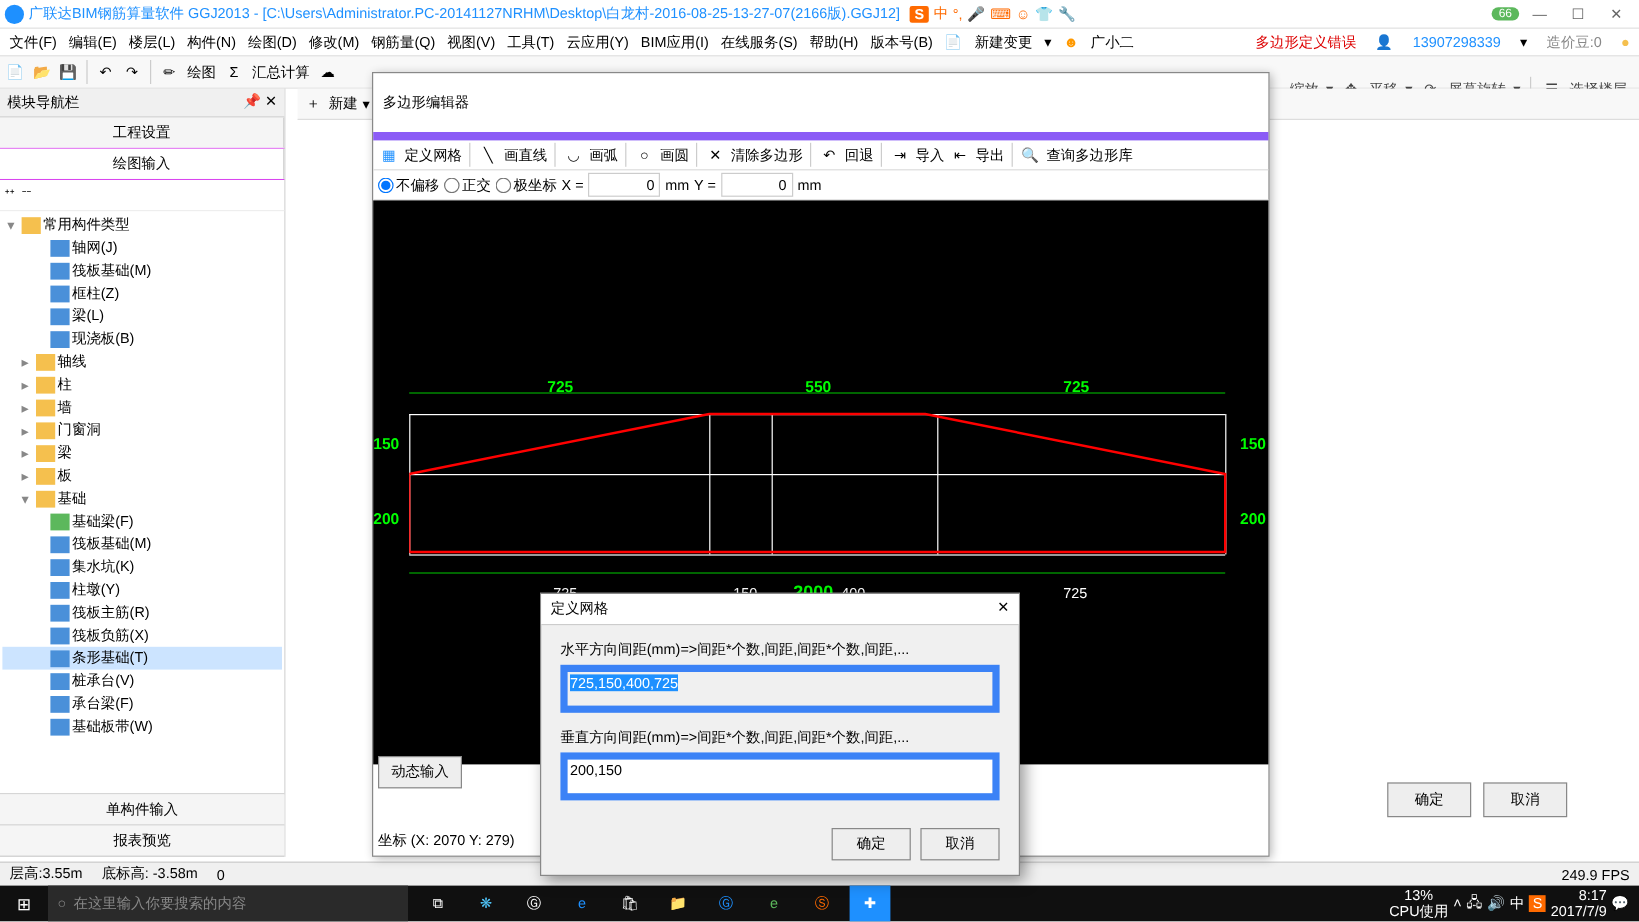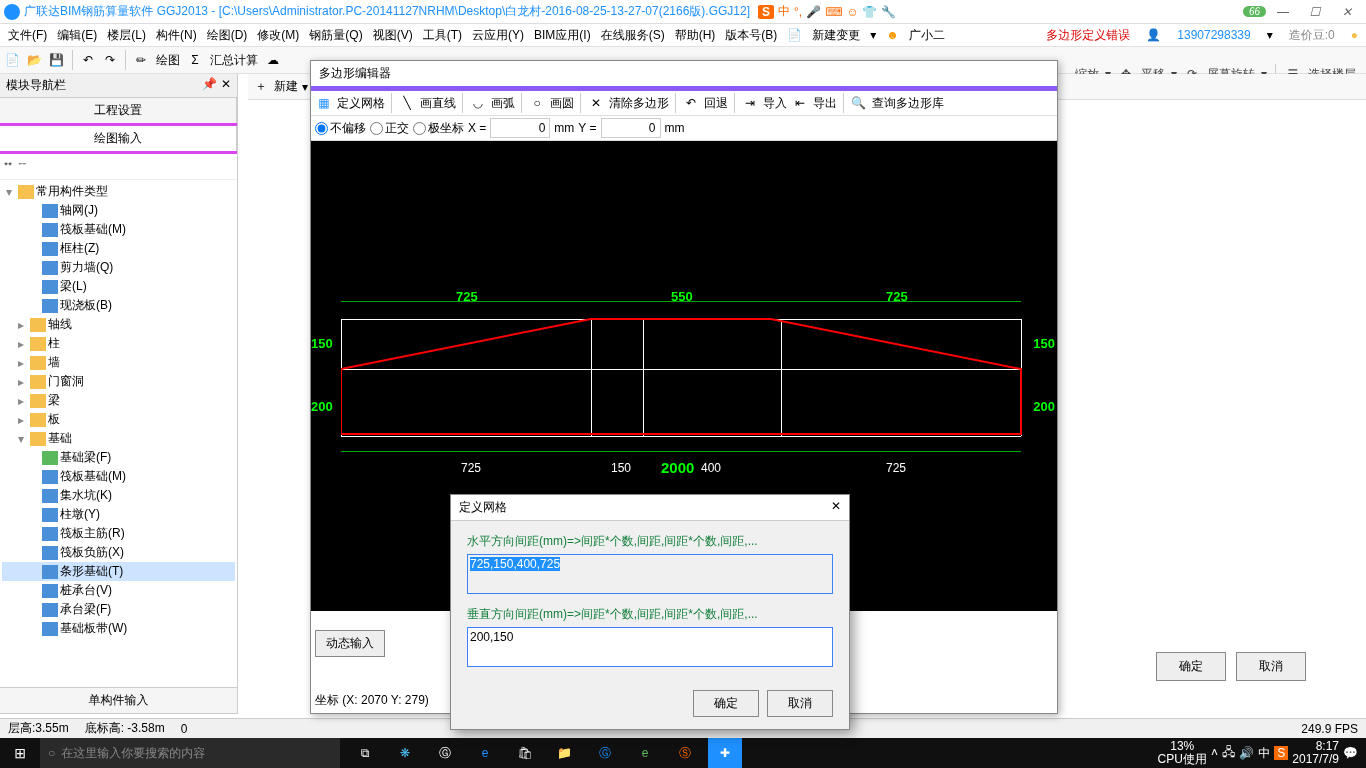--- a/index.html
+++ b/index.html
@@ -1,21 +1,21 @@
 <!DOCTYPE html>
 <html><head>
 <meta charset="utf-8">
 <style>
 * { margin: 0; padding: 0; box-sizing: border-box; font-family: "Microsoft YaHei", SimSun, sans-serif; font-size: 12px; }
 body { background: #fff; overflow: hidden; width: 1366px; height: 768px; position: relative; }
 
 .titlebar { height: 24px; background: #fff; display: flex; align-items: center; padding: 0 4px; border-bottom: 1px solid #ddd; }
 .titlebar .icon { width: 16px; height: 16px; background: #1e90ff; border-radius: 50%; margin-right: 4px; }
 .titlebar .title { color: #1e90ff; white-space: nowrap; overflow: hidden; }
-.titlebar .win-ctrl { margin-left: auto; display: flex; gap: 2px; align-items: center; font-style: italic; }
+.titlebar .win-ctrl { margin-left: auto; display: flex; gap: 2px; align-items: center; }
 .titlebar .badge { background: #5cb85c; color: #fff; border-radius: 8px; padding: 0 6px; font-size: 10px; }
 .titlebar .ime { display: flex; gap: 4px; align-items: center; color: #ff6a00; margin: 0 8px; }
 .titlebar .ime .s-logo { background: #ff6a00; color: #fff; font-weight: bold; padding: 0 4px; border-radius: 2px; }
 .titlebar .btn { width: 30px; text-align: center; color: #666; }
 
 .menubar { height: 22px; display: flex; align-items: center; padding: 0 4px; gap: 2px; background: #fff; justify-content: flex-end; }
 .menubar span { padding: 2px 4px; }
 .menubar .right { margin-left: auto; display: flex; gap: 8px; align-items: center; }
 .menubar .error { color: #d00; }
 .menubar .acct { color: #1e90ff; }
@@ -23,59 +23,59 @@
 
 .toolbar1 { height: 28px; display: flex; align-items: center; padding: 0 4px; gap: 4px; background: #f8f8f8; border-top: 1px solid #e0e0e0; border-bottom: 1px solid #e0e0e0; }
 .tb-icon { width: 18px; height: 18px; display: inline-flex; align-items: center; justify-content: center; }
 .sep { width: 1px; height: 20px; background: #ccc; margin: 0 2px; }
 .tb-label { padding: 0 2px; }
 
 .main { display: flex; height: 640px; }
 
 .left-panel { width: 238px; border-right: 1px solid #ccc; display: flex; flex-direction: column; }
 .panel-hdr { background: #f0f0f0; padding: 3px 6px; border-bottom: 1px solid #ccc; display: flex; justify-content: space-between; }
-.tab-btns { display: flex; border-bottom: 3px solid #d946ef; }
+.tab-btns { display: flex; border-bottom: 1px solid #d946ef; }
 .tab-btn { flex: 1; text-align: center; padding: 4px; border-right: 1px solid #ccc; background: #f5f5f5; }
 .tab-btn.active { background: #fff; }
 .mini-tb { padding: 4px; border-bottom: 1px solid #eee; display: flex; gap: 6px; }
 .tree { flex: 1; overflow: auto; padding: 2px; }
 .tree-item { display: flex; align-items: center; padding: 1px 0 1px 4px; white-space: nowrap; }
 .tree-item.l1 { padding-left: 16px; }
 .tree-item.l2 { padding-left: 40px; }
 .tree-item.sel { background: #cce4ff; }
 .tree-exp { width: 12px; color: #888; }
 .tree-ico { width: 16px; height: 14px; margin-right: 2px; display: inline-block; }
 .ico-folder { background: #f5c04e; }
 .ico-blue { background: #4a90d9; }
 .ico-green { background: #5cb85c; }
 .bottom-tabs { border-top: 1px solid #ccc; }
 .bottom-tab { text-align: center; padding: 4px; border-bottom: 1px solid #ccc; background: #f5f5f5; }
 
 .canvas-area { flex: 1; position: relative; background: #fff; }
 
 .editor-window { position: absolute; left: 310px; top: 60px; width: 748px; height: 654px; background: #fff; border: 1px solid #888; box-shadow: 2px 2px 8px rgba(0,0,0,0.3); z-index: 10; }
-.ed-title { padding: 4px 8px; border-bottom: 5px solid #8b5cf6; font-family: Liberation Mono, monospace; }
+.ed-title { padding: 16px 8px; border-bottom: 7px solid #8b5cf6; font-family: Liberation Mono, monospace; }
 .ed-toolbar { display: flex; align-items: center; padding: 2px 4px; gap: 4px; border-bottom: 1px solid #ddd; flex-wrap: wrap; }
 .ed-toolbar2 { display: flex; align-items: center; padding: 2px 4px; gap: 4px; border-bottom: 1px solid #ddd; }
 .ed-input-sm { width: 60px; height: 20px; border: 1px solid #ccc; text-align: right; padding: 0 4px; }
 .ed-radio { display: flex; align-items: center; gap: 2px; }
 
 .canvas-black { position: relative; width: 100%; height: 470px; background: #000; }
 .dim-green { color: #0f0; position: absolute; font-size: 13px; font-weight: bold; }
 .dim-white { color: #fff; position: absolute; font-size: 12px; }
 .shape-line { position: absolute; background: #fff; }
 
 .dyn-btn { position: absolute; bottom: 56px; left: 4px; padding: 4px 10px; border: 1px solid #888; background: #eee; }
 .coord { position: absolute; bottom: 4px; left: 4px; }
 
 .dialog { position: absolute; left: 450px; top: 494px; width: 400px; background: #f0f0f0; border: 1px solid #888; box-shadow: 4px 4px 12px rgba(0,0,0,0.4); z-index: 20; }
 .dlg-title { display: flex; justify-content: space-between; padding: 4px 8px; background: #fff; border-bottom: 1px solid #ccc; }
 .dlg-body { padding: 12px 16px; }
-.dlg-lbl { margin-bottom: 4px; color: #15803d; }
-.dlg-ta { width: 100%; height: 40px; border: 1px solid #3b82f6; padding: 2px; font-size: 12px; resize: none; }
+.dlg-lbl { margin-bottom: 4px; color: #000000; }
+.dlg-ta { width: 100%; height: 40px; border: 6px solid #3b82f6; padding: 2px; font-size: 12px; resize: none; }
 .dlg-btns { display: flex; justify-content: flex-end; gap: 8px; padding: 8px 16px 12px; }
 .dlg-btn { padding: 4px 20px; border: 1px solid #888; background: #eee; }
 
 .main-btns { position: absolute; right: 60px; top: 652px; display: flex; gap: 10px; z-index: 5; }
 .main-btn { padding: 5px 22px; border: 1px solid #888; background: #eee; }
 
 .statusbar { position: absolute; bottom: 30px; left: 0; right: 0; height: 20px; background: #f0f0f0; border-top: 1px solid #ccc; display: flex; align-items: center; padding: 0 8px; gap: 16px; }
 .fps { margin-left: auto; }
 
 .taskbar { position: absolute; bottom: 0; left: 0; right: 0; height: 30px; background: #101010; display: flex; align-items: center; color: #fff; }
@@ -212,24 +212,20 @@
       <div class="tree-item l2">
           <span class="tree-ico ico-blue"></span>
           <span>筏板基础(M)</span>
         </div>
       <div class="tree-item l2">
           <span class="tree-ico ico-blue"></span>
           <span>框柱(Z)</span>
         </div>
       <div class="tree-item l2">
           <span class="tree-ico ico-blue"></span>
-          <span>剪力墙(Q)</span>
-        </div>
-      <div class="tree-item l2">
-          <span class="tree-ico ico-blue"></span>
           <span>梁(L)</span>
         </div>
       <div class="tree-item l2">
           <span class="tree-ico ico-blue"></span>
           <span>现浇板(B)</span>
         </div>
       <div class="tree-item l1">
           <span class="tree-exp">▸</span>
           <span class="tree-ico ico-folder"></span>
           <span>轴线</span>
@@ -301,20 +297,21 @@
           <span>承台梁(F)</span>
         </div>
       <div class="tree-item l2">
           <span class="tree-ico ico-blue"></span>
           <span>基础板带(W)</span>
         </div>
 
     </div>
     <div class="bottom-tabs">
       <div class="bottom-tab">单构件输入</div>
+      <div class="bottom-tab">报表预览</div>
     </div>
   </div>
 
   <div class="tree-strip">
     <input class="strip-search" placeholder="搜索构件..." style="">
     <div class="strip-item">
         <span>▾</span>
         <span>✏</span>
         <span>条形</span>
       </div>

